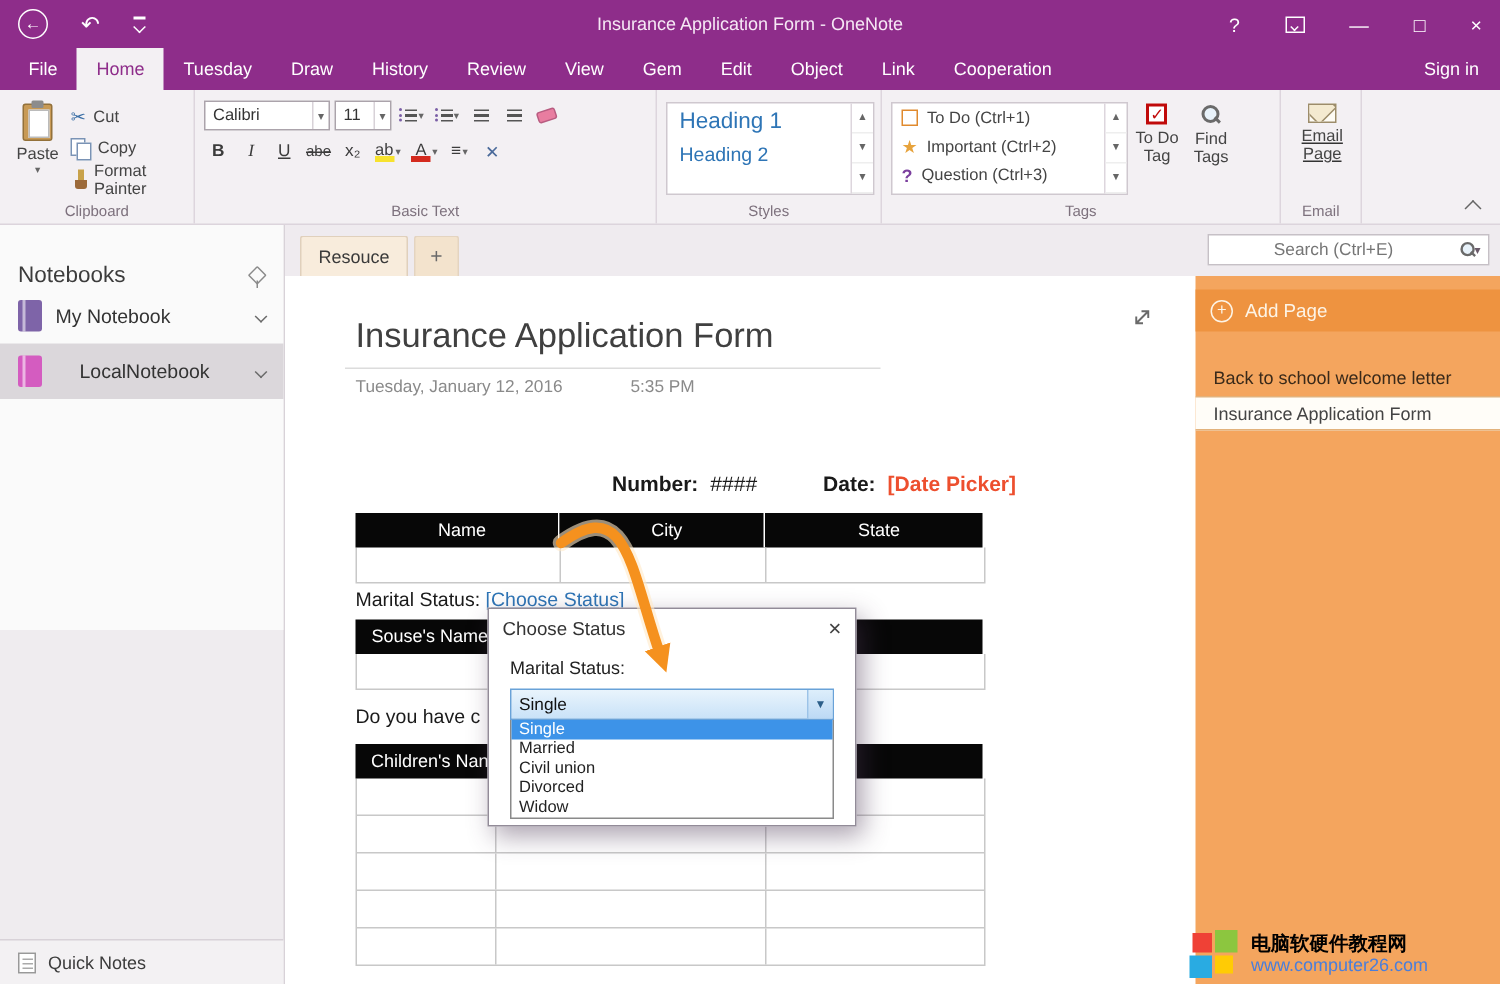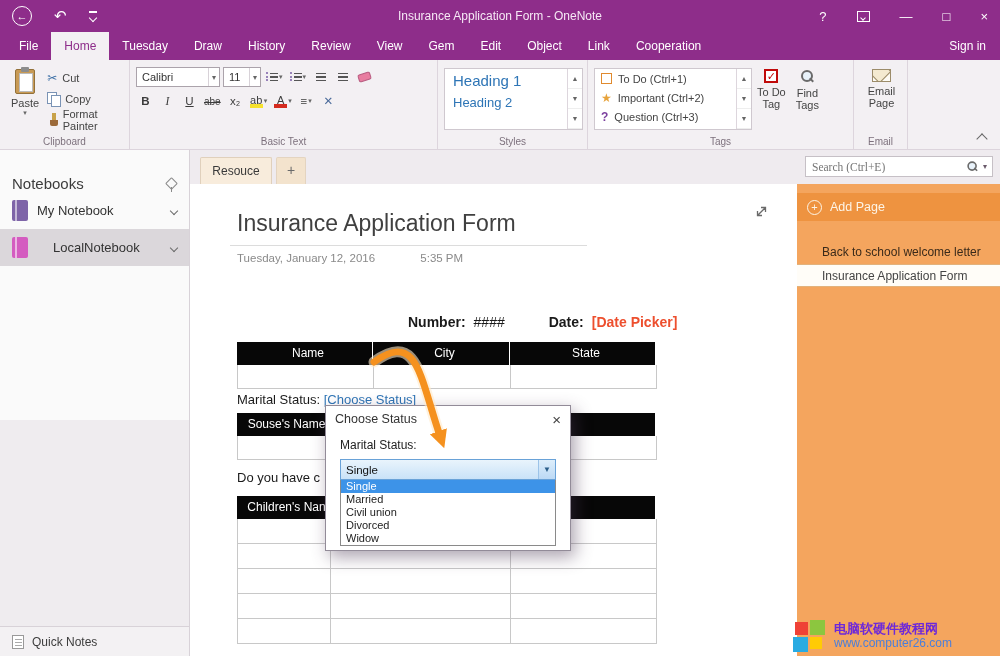--- a/index.html
+++ b/index.html
@@ -75,21 +75,21 @@
   .g-tags { width:266px; display:flex; }
   .tag-gallery { width:158px; }
   .tag-row { display:flex; align-items:center; gap:6px; height:19px; padding-left:6px; font-size:11px; color:#444; }
   .i-check { width:11px; height:11px; border:1px solid #e08a2e; background:#fff; }
   .i-star { color:#e7a33c; font-size:12px; }
   .i-q { color:#7b3f9e; font-weight:bold; font-size:12px; }
   .i-redcheck { width:14px; height:14px; border:2px solid #c00a0a; background:#fff; color:#c00a0a; font-size:11px; font-weight:bold; display:flex; align-items:center; justify-content:center; }
   .i-mag { position:relative; width:15px; height:15px; }
   .i-mag::before { content:''; position:absolute; left:1px; top:1px; width:8px; height:8px; border:2px solid #6a6a6a; border-radius:50%; background:#e8f2fa; }
   .i-mag::after { content:''; position:absolute; left:9px; top:10px; width:5px; height:2px; background:#6a6a6a; transform:rotate(45deg); }
-  .g-email { width:54px; }
+  .g-email { width:54px;text-decoration:underline; }
   .i-env { width:19px; height:13px; border:1px solid #9c8c6a; background:#fdfbf4; position:relative; overflow:hidden; }
   .i-env::before { content:''; position:absolute; left:-2px; top:-7px; width:15px; height:15px; transform:rotate(45deg); border:1px solid #9c8c6a; background:#f4ead0; }
   .ribbon-rest { flex:1; position:relative; }
   .rib-collapse { position:absolute; right:14px; bottom:6px; width:8px; height:8px; border-top:1.6px solid #666; border-right:1.6px solid #666; transform:rotate(-45deg); }
 
   
   .sidebar { position:absolute; left:0; top:150px; width:190px; height:506px; background:#efecef; border-right:1px solid #d8d2d8; }
   .nb-white { background:#fafafa; height:270px; }
   .nb-head { display:flex; align-items:flex-end; height:42px; padding:0 12px; font-size:15px; color:#3c3c3c; }
   .i-pin { margin-left:auto; position:relative; width:12px; height:14px; }
@@ -103,21 +103,21 @@
   .chev-down-g { margin-left:auto; width:6px; height:6px; border-right:1.5px solid #6a6a6a; border-bottom:1.5px solid #6a6a6a; transform:rotate(45deg); }
   .quick-notes { position:absolute; left:0; right:0; bottom:0; height:30px; border-top:1px solid #d8d2d8; display:flex; align-items:center; gap:8px; padding:0 12px; font-size:12px; color:#3c3c3c; background:#f3f1f3; }
   .i-note { width:12px; height:14px; background:#fff; border:1px solid #999; position:relative; }
   .i-note::before { content:''; position:absolute; left:2px; top:3px; width:7px; height:1px; background:#aaa; box-shadow:0 3px 0 #aaa, 0 6px 0 #aaa; }
 
   
   .topbar { position:absolute; left:190px; top:150px; width:810px; height:34px; background:#efebef; }
   .ptab { position:absolute; left:10px; bottom:0; width:72px; height:27px; background:#f8ecdc; border:1px solid #e0d0bc; border-bottom:none; border-radius:2px 2px 0 0; text-align:center; line-height:26px; font-size:12px; color:#3a3a3a; }
   .ptab-add { position:absolute; left:86px; bottom:0; width:30px; height:27px; background:#f3e3cd; border:1px solid #e4d4c0; border-bottom:none; border-radius:2px 2px 0 0; text-align:center; line-height:25px; font-size:14px; color:#6a6a6a; }
   .searchbox { position:absolute; right:7px; top:6px; width:188px; height:21px; background:#fff; border:1px solid #c6c0c6; display:flex; align-items:center; }
-  .searchbox input { flex:1; border:none; outline:none; font-size:11.5px; color:#555; padding:0 6px; font-family:Liberation Serif, serif; background:transparent; }
+  .searchbox input { flex:1; border:none; outline:none; font-size:11.5px; color:#555; padding:0 6px; font-family:Liberation Sans, sans-serif; background:transparent;text-align:center; }
   .searchbox .i-mag { transform:scale(.8); }
   .searchbox .arr { font-size:8px; color:#6a5a6a; padding:0 5px 0 3px; }
 
   
   .page-area { position:absolute; left:190px; top:184px; width:607px; height:472px; background:#fff; overflow:hidden; }
   .pg-title { position:absolute; left:47px; top:26px; font-size:23px; font-weight:400; color:#404040; }
   .pg-underline { position:absolute; left:40px; top:61px; width:357px; height:1px; background:#dcdcdc; }
   .pg-dateline { position:absolute; left:47px; top:68px; font-size:11.5px; color:#8a8a8a; }
   .pg-dateline .time { margin-left:42px; }
   .pg-expand { position:absolute; right:28px; top:20px; }
@@ -155,33 +155,33 @@
   .opt { height:13px; line-height:13px; font-size:11px; color:#222; padding-left:5px; }
   .opt.selected { background:#3d93e8; color:#fff; }
 
   
   .annot-arrow { position:absolute; left:366px; top:344px; z-index:40; pointer-events:none; }
 
   
   .pages-panel { position:absolute; left:797px; top:184px; width:203px; height:472px; background:#f4a55e; }
   .addpage { position:absolute; left:0; top:9px; width:100%; height:28px; background:#ee9340; display:flex; align-items:center; gap:8px; padding:0 10px; color:#fdf4e6; font-size:12.5px; }
   .i-pluscirc { width:15px; height:15px; border:1.5px solid #fdf4e6; border-radius:50%; display:flex; align-items:center; justify-content:center; font-size:11px; line-height:1; color:#fdf4e6; }
-  .pp-item { position:absolute; left:0; width:100%; height:23px; line-height:23px; padding-left:25px; font-size:12px; color:#3a2a1a; }
+  .pp-item { position:absolute; left:0; width:100%; height:23px; line-height:23px; padding-left:12px; font-size:12px; color:#3a2a1a; }
   .pp-item.i0 { top:57px; }
   .pp-item.i1 { top:80px; background:#fffdf8; border-top:1px solid #e2b27c; border-bottom:1px solid #e2b27c; color:#444; }
 
   .watermark { position:absolute; left:-6px; bottom:2px; display:flex; align-items:center; gap:6px; }
   .wm-logo { position:relative; width:37px; height:37px; }
   .wm-logo i { position:absolute; display:block; }
   .wm-r { background:#ef4136; right:20px; bottom:19px; width:13px; height:13px; }
   .wm-g { background:#8cc63f; left:19px; bottom:19px; width:15px; height:15px; }
   .wm-b { background:#29abe2; right:20px; top:20px; width:15px; height:15px; }
   .wm-y { background:#ffcb05; left:19px; top:20px; width:12px; height:12px; }
   .wm-text { display:flex; flex-direction:column; line-height:14px; }
-  .wm-line1 { color:#6d28d9; font-size:13px; font-weight:bold; }
+  .wm-line1 { color:#000000; font-size:13px; font-weight:bold; }
   .wm-line2 { color:#4a7edb; font-size:12px; }
 </style>
 </head>
 <body>
 
 <div class="screen">
 
   <div class="titlebar">
     <div class="tb-left">
       <div class="tb-back">←</div>

